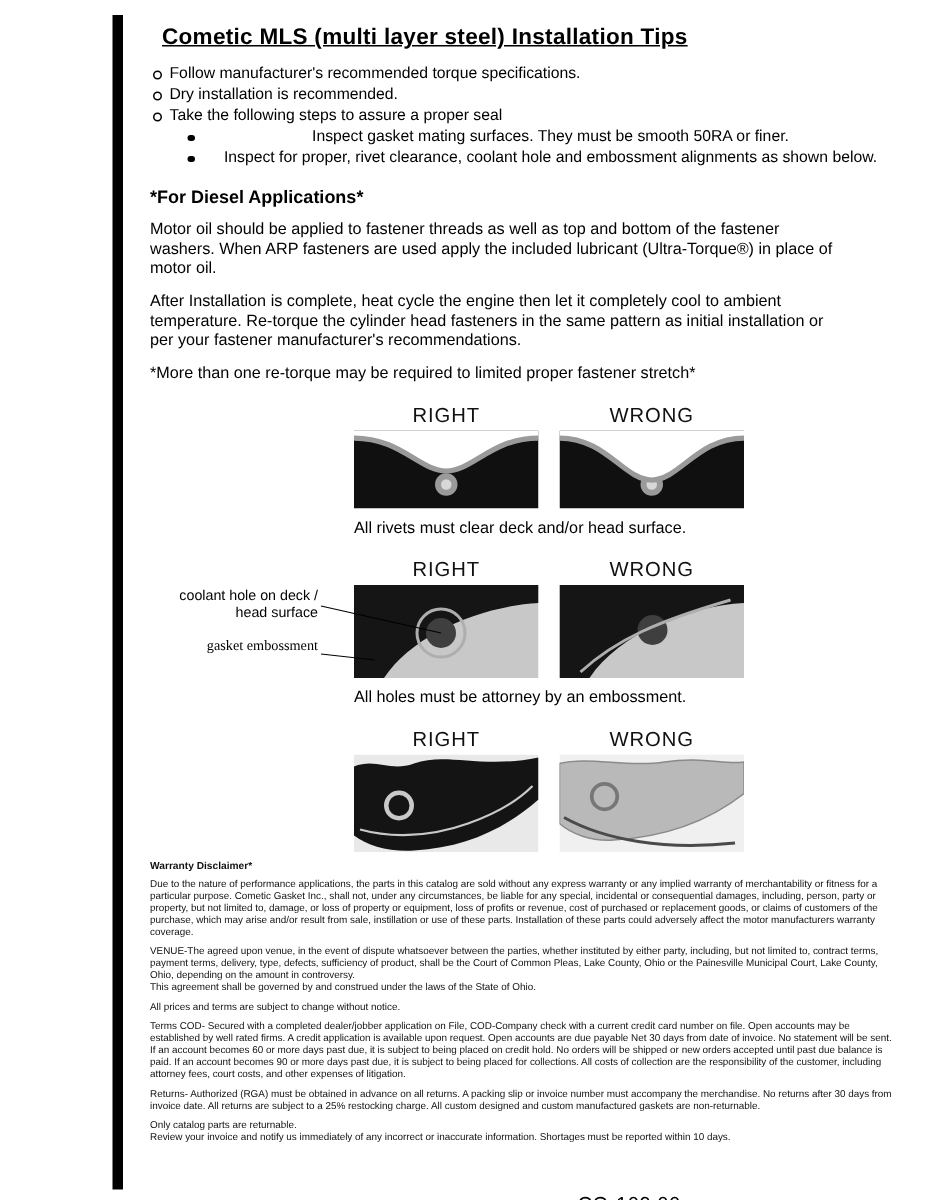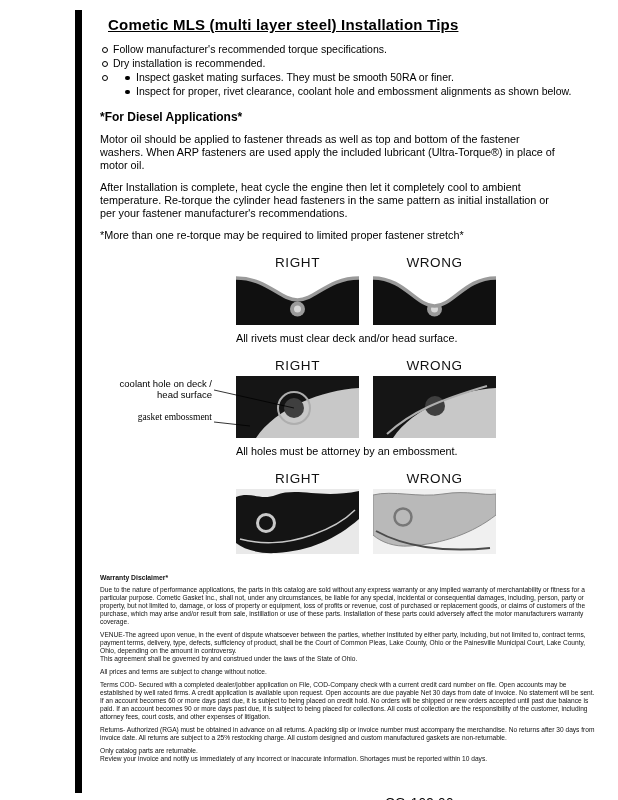--- a/index.html
+++ b/index.html
@@ -10,21 +10,21 @@
     overflow:hidden;
   }
   .left-bar { position:absolute; left:75px; top:10px; width:7px; height:783px; background:#000; }
   .content { position:absolute; left:100px; top:16px; width:498px; }
 
   .title { font-size:15px; font-weight:bold; text-decoration:underline; margin:0 0 10px 8px; letter-spacing:0.2px; }
 
   .tips { list-style:none; font-size:10.5px; line-height:13px; margin-left:2px; }
   .tips > li { position:relative; padding-left:11px; margin-bottom:1px; }
   .tips > li::before { content:""; position:absolute; left:0; top:4px; width:4px; height:4px; border:1px solid #000; border-radius:50%; }
-  .subtips { list-style:none; margin:1px 0 0 12px; }
+  .subtips { list-style:none; margin:1px 0 0 12px;text-align:center; }
   .subtips > li { position:relative; padding-left:11px; margin-bottom:1px; }
   .subtips > li::before { content:""; position:absolute; left:0; top:4.5px; width:4.5px; height:4.5px; background:#000; border-radius:50%; }
 
   .diesel-heading { font-size:12px; font-weight:bold; margin:12px 0 9px 0; }
   .para { font-size:10.8px; line-height:13px; width:462px; margin-bottom:9px; }
   .para.last { margin-bottom:13px; }
 
   .figures { margin-left:136px; width:260px; }
   .fig-labels { display:flex; }
   .fig-label { width:123px; text-align:center; font-size:13.5px; letter-spacing:0.6px; color:#111; }
@@ -50,21 +50,21 @@
 
 <div class="left-bar"></div>
 
 <div class="content">
 
   <h1 class="title">Cometic MLS (multi layer steel) Installation Tips</h1>
 
   <ul class="tips">
     <li><span>Follow manufacturer's recommended torque specifications.</span></li>
     <li><span>Dry installation is recommended.</span></li>
-    <li>
+    <li><span>Take the following steps to assure a proper seal</span>
       <ul class="subtips">
         <li><span>Inspect gasket mating surfaces.  They must be smooth 50RA or finer.</span></li>
         <li><span>Inspect for proper, rivet clearance, coolant hole and embossment alignments as shown below.</span></li>
       </ul>
     </li>
   </ul>
 
   <h2 class="diesel-heading">*For Diesel Applications*</h2>
   <p class="para">Motor oil should be applied to fastener threads as well as top and bottom of the fastener washers. When ARP fasteners are used apply the included lubricant (Ultra-Torque®) in place of motor oil.</p>
   <p class="para">After Installation is complete, heat cycle the engine then let it completely cool to ambient temperature. Re-torque the cylinder head fasteners in the same pattern as initial installation or per your fastener manufacturer's recommendations.</p>

